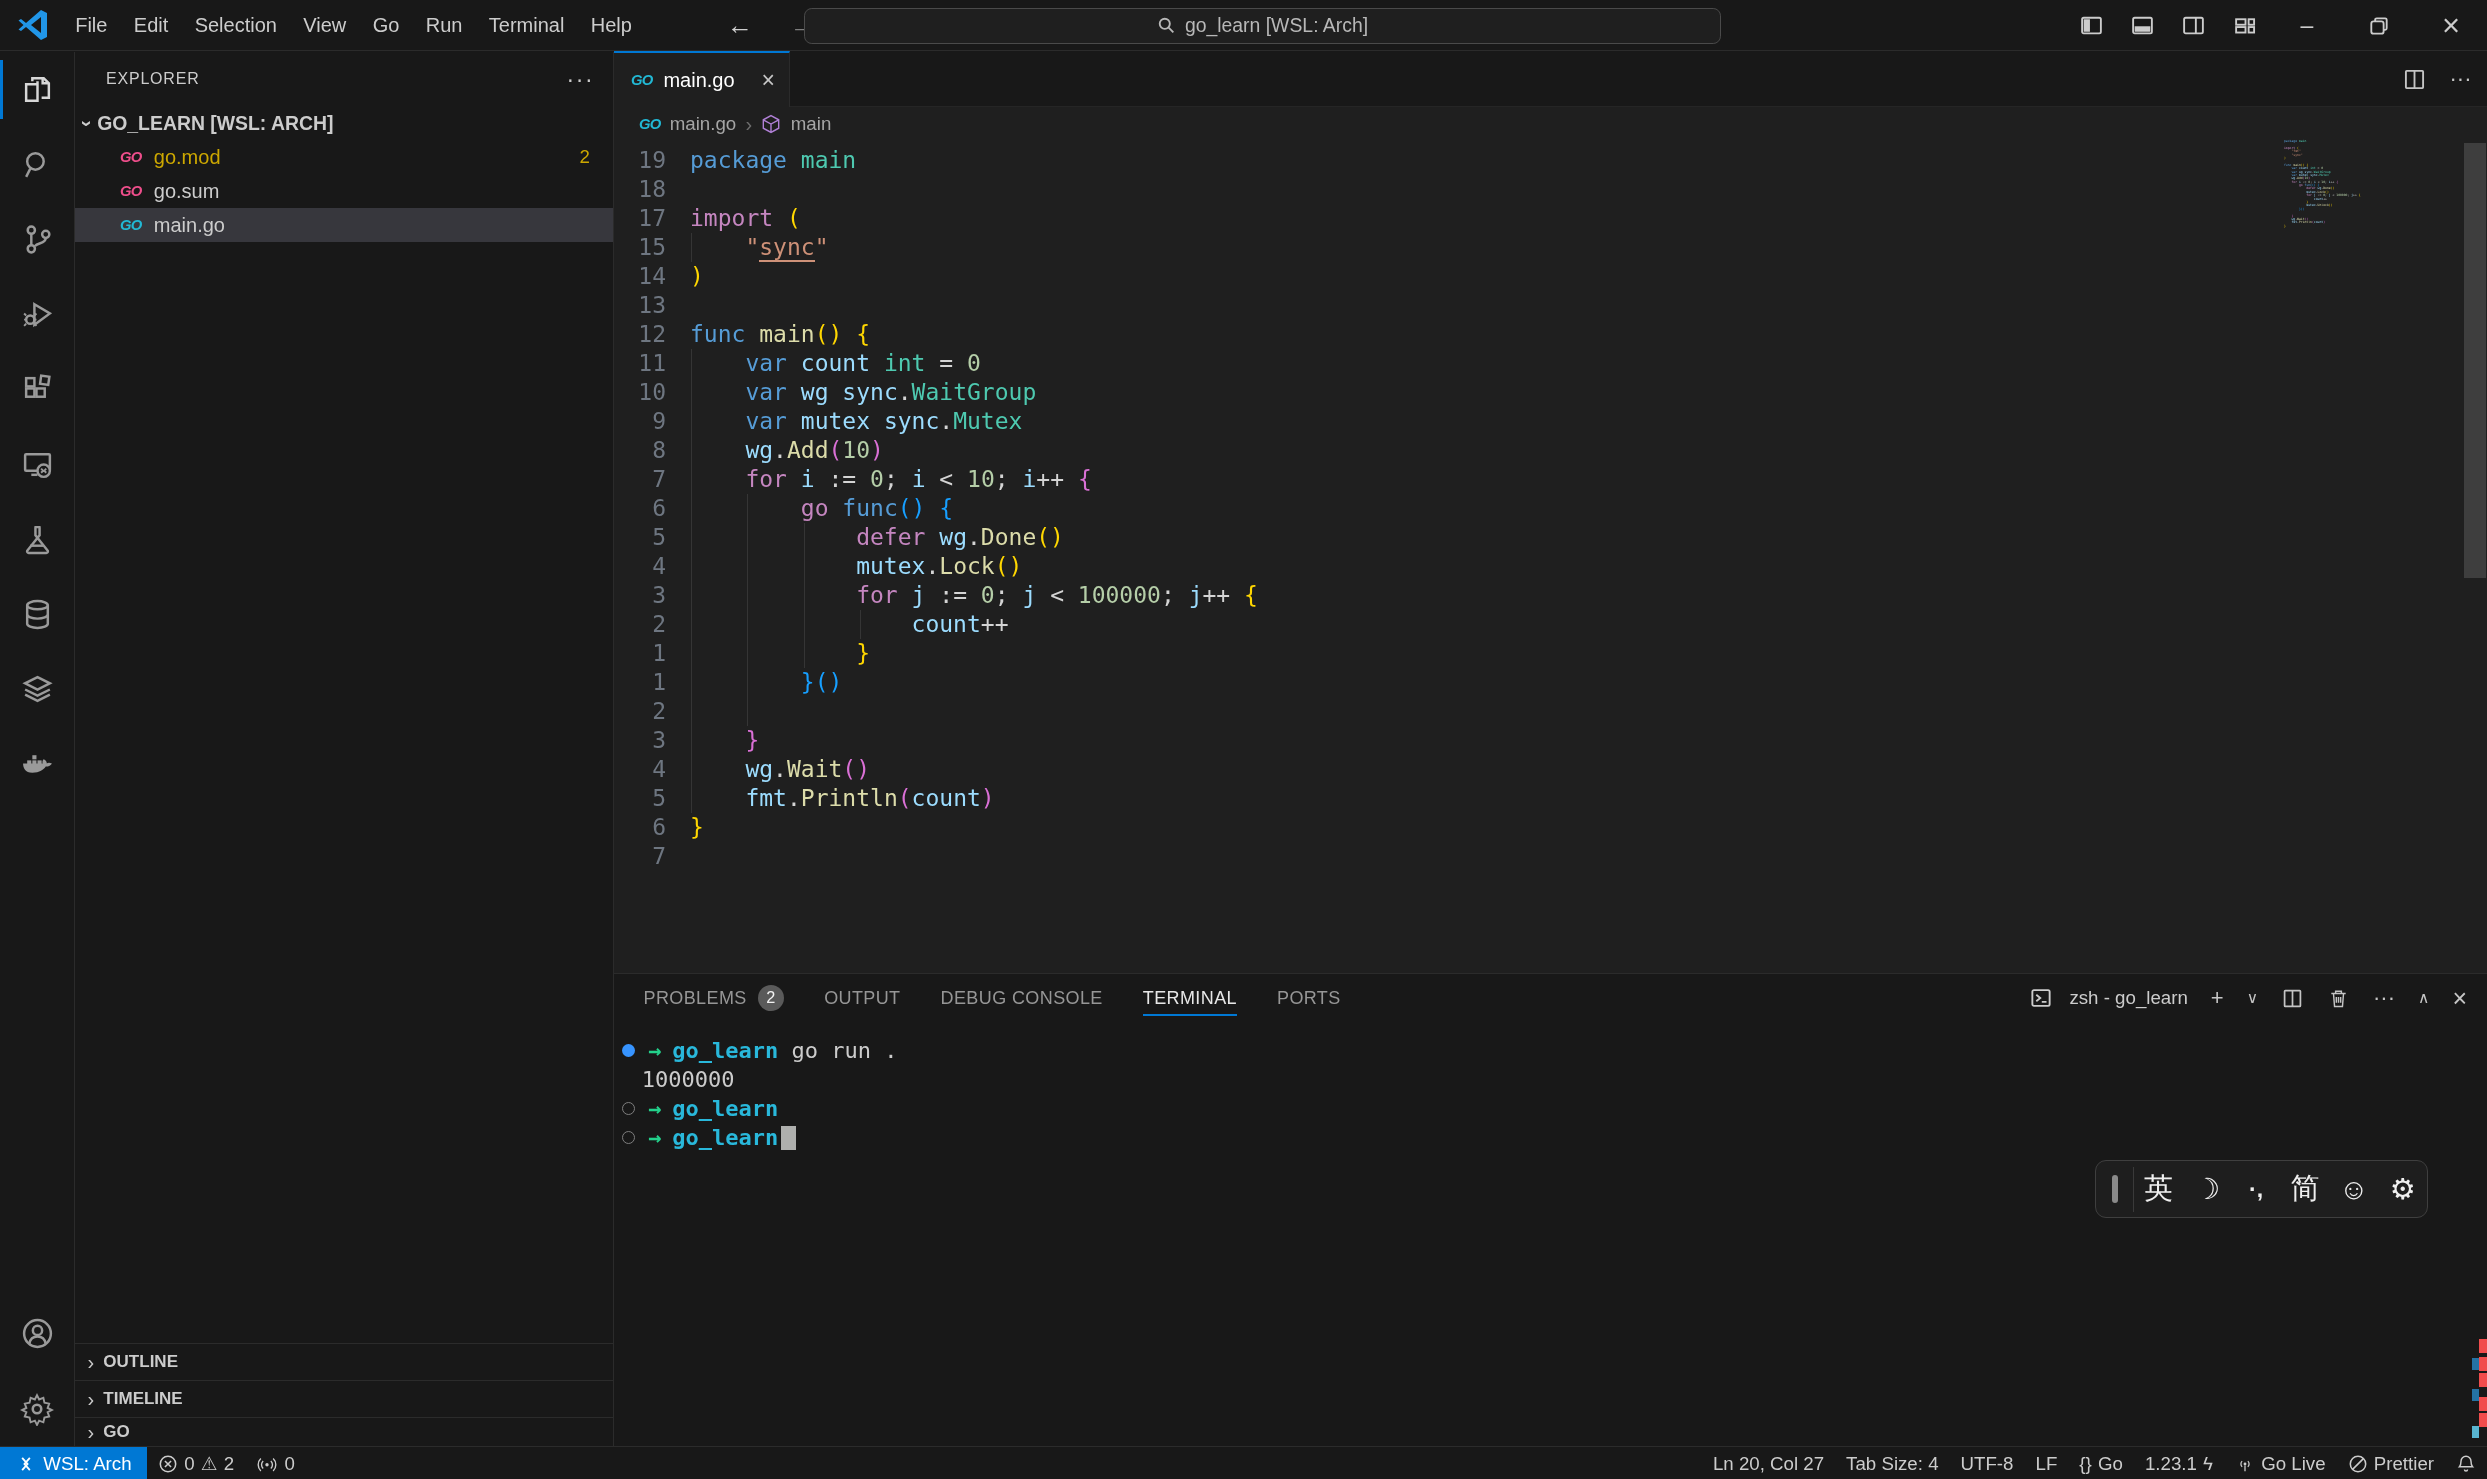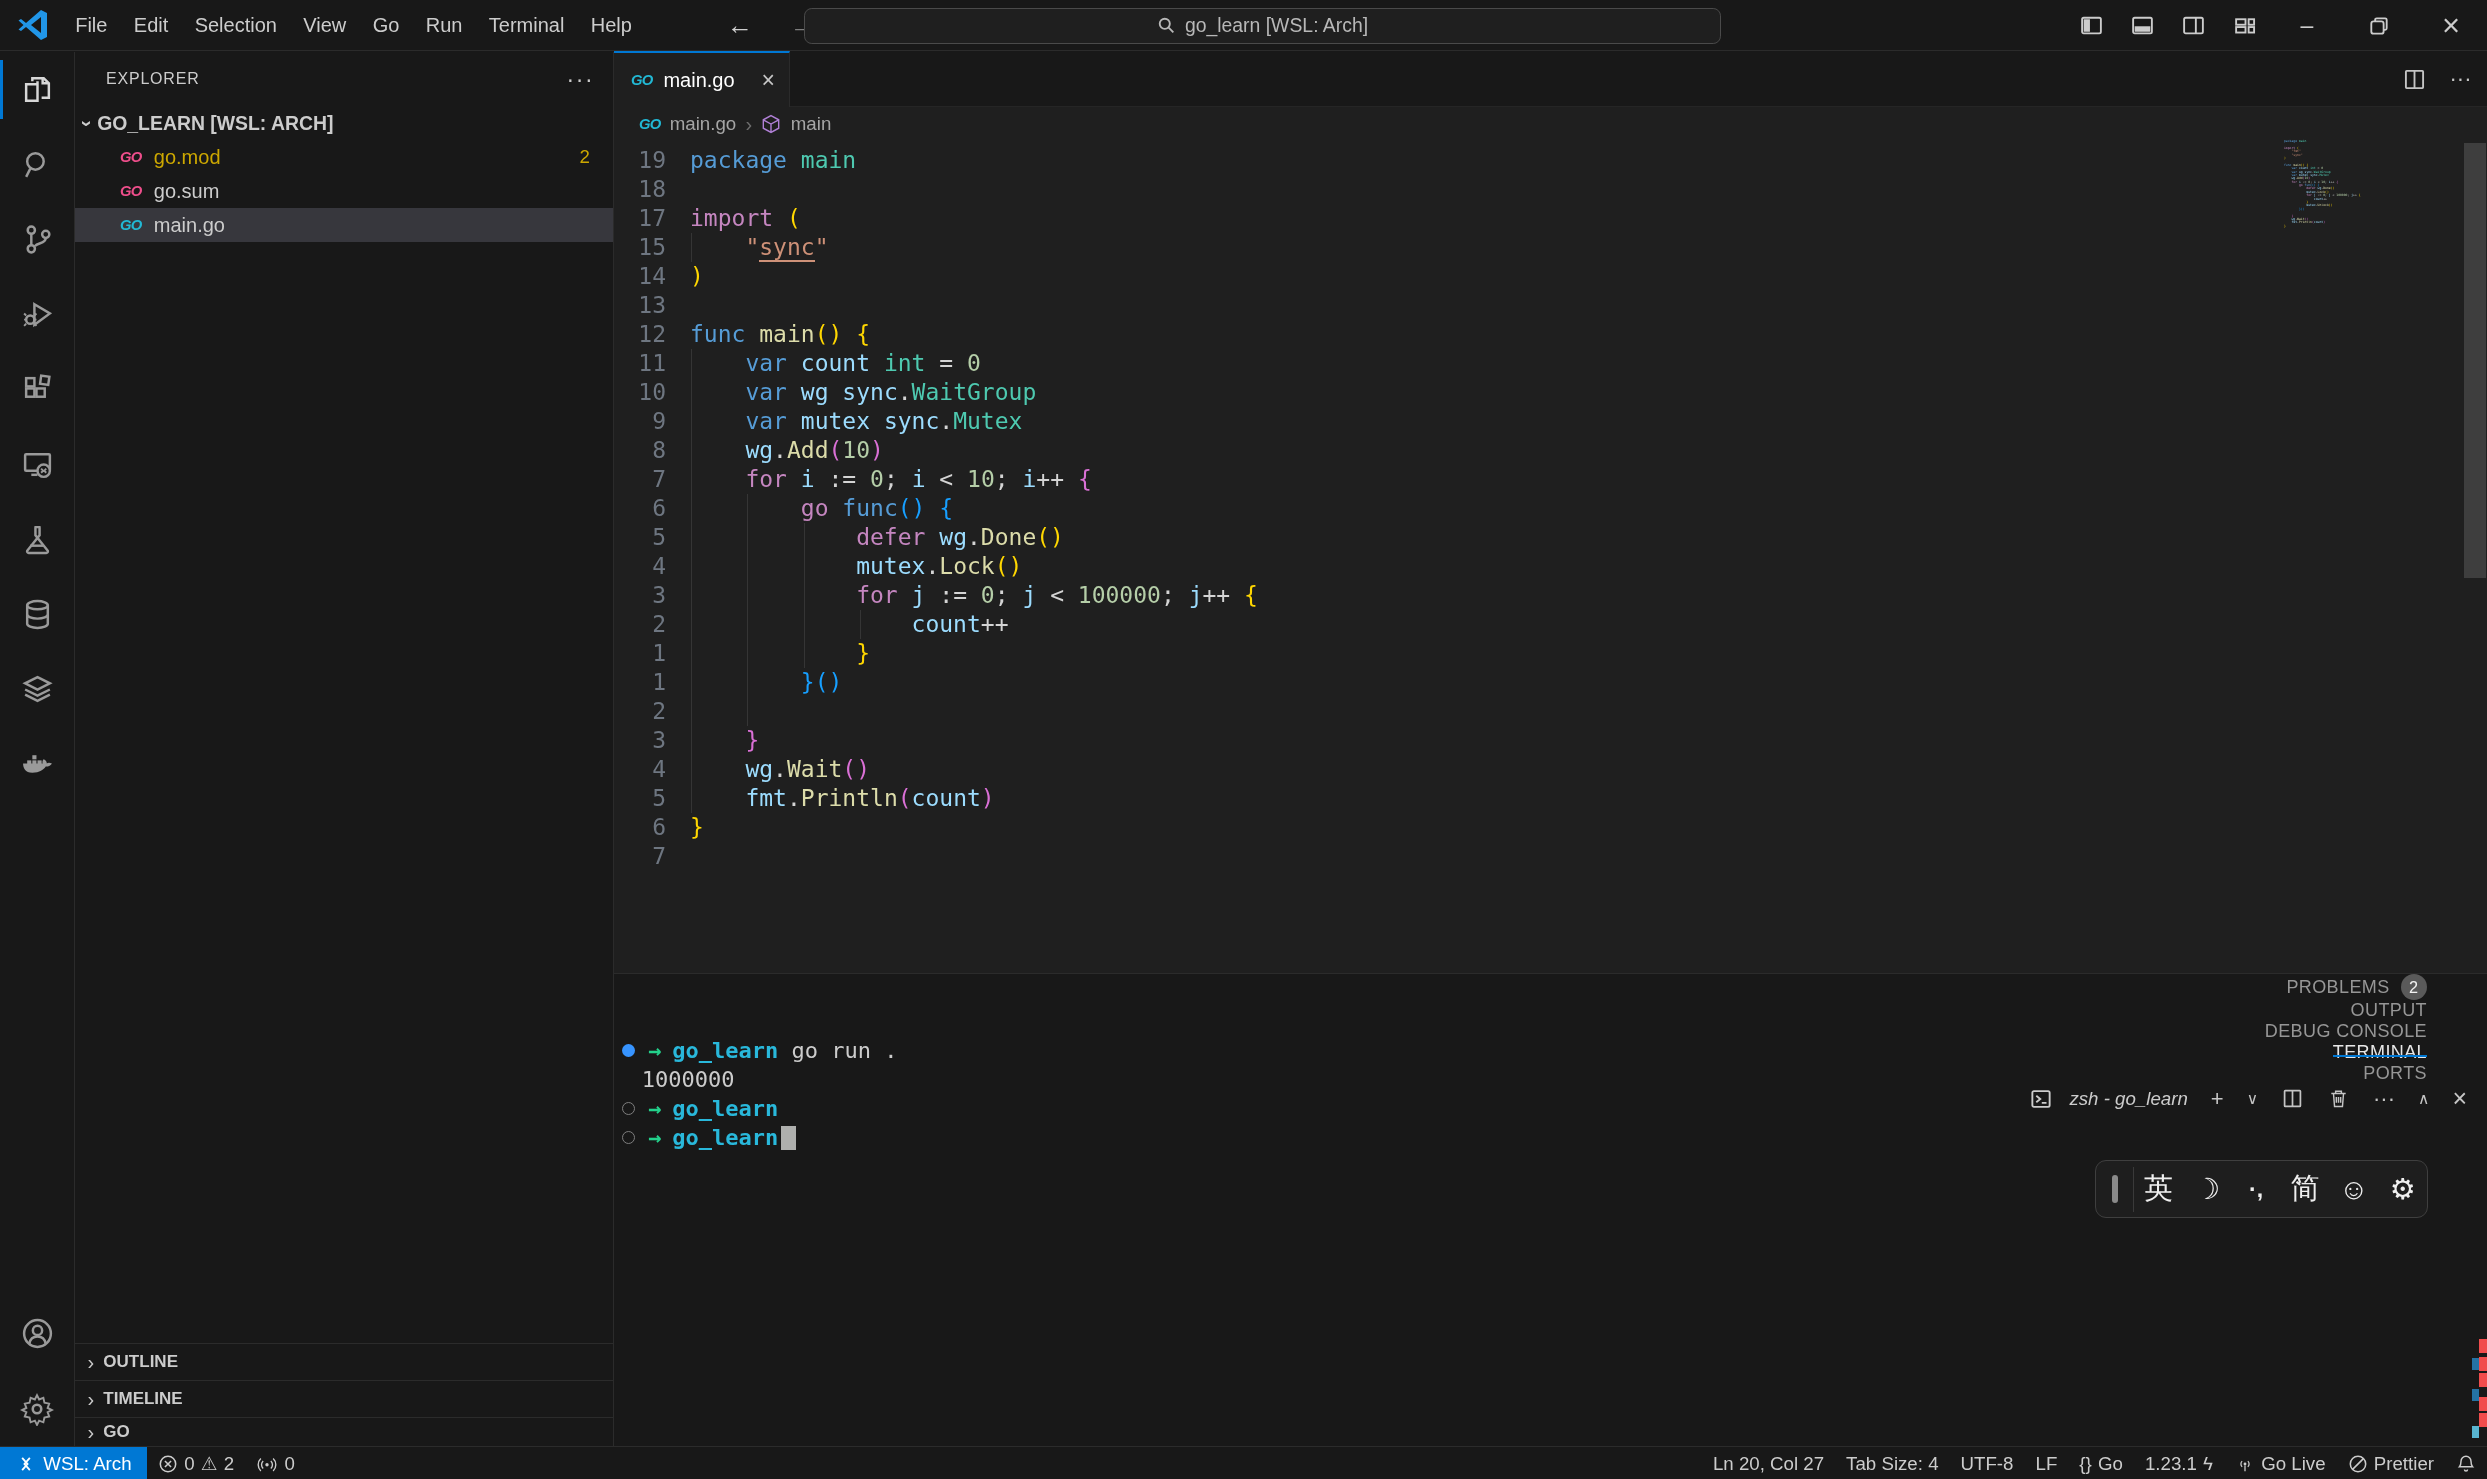--- a/index.html
+++ b/index.html
@@ -82,29 +82,29 @@
 
   
   #minimap { position:absolute; left:1670px; top:89px; width:171px; font-family:"DejaVu Sans Mono", monospace; }
   #minimap .line { height:3.4px; line-height:3.4px; font-size:3.1px; padding-left:0; }
   #minimap .line.cur::before, #minimap .line.cur::after { display:none; }
   #minimap .stru { border-bottom:none; }
   #editor-scrollbar { position:absolute; left:1850px; top:92px; width:22px; height:435px; background:rgba(121,121,121,0.35); }
 
   
   #panel { position:absolute; left:0; top:922px; right:0; height:473px; background:#181818; border-top:0.8px solid #2b2b2b; }
-  #panel-header { position:absolute; left:0; top:0; right:0; height:48px; display:flex; align-items:flex-end; padding:0 20px 0 29.5px;flex-direction:column; }
+  #panel-header { position:absolute; left:0; top:0; right:0; height:48px; display:flex; align-items:center; padding:0 20px 0 29.5px; }
   .ptab { margin-right:40px; font-size:18px; letter-spacing:0.4px; color:#969696; position:relative; height:48px;
     display:flex; align-items:center; gap:11px; }
   .ptab.active { color:#e7e7e7; }
   .ptab.active::after { content:""; position:absolute; left:0; right:0; bottom:6.2px; height:1.9px; background:#0078d4; }
   .ptab-badge { background:#5a5a5a; color:#f2f2f2; min-width:26.4px; height:26.4px; border-radius:13.2px;
     display:flex; align-items:center; justify-content:center; font-size:16.3px; }
   #panel-right { margin-left:auto; display:flex; align-items:center; gap:23px; color:#cccccc; }
-  #term-chip { display:flex; align-items:center; gap:17px; font-size:18.7px;font-style:italic; }
+  #term-chip { display:flex; align-items:center; gap:17px; font-size:18.7px; }
   .pr-ic { font-size:22px; color:#c5c5c5; }
   #terminal { position:absolute; left:7.8px; top:62px; font-family:"DejaVu Sans Mono", monospace; font-size:22px; }
   .trow { display:flex; align-items:center; height:29px; white-space:pre; }
   .t-deco { width:20px; display:flex; align-items:center; }
   .dot { width:13.2px; height:13.2px; border-radius:50%; }
   .dot.filled { background:#3794ff; }
   .dot.empty { border:1.9px solid #7e7e7e; }
   .t-arrow { color:#23d18b; font-weight:bold; padding:0 11px 0 6.2px; }
   .dir { color:#29b8db; font-weight:bold; }
   .tpl { color:#cccccc; }

